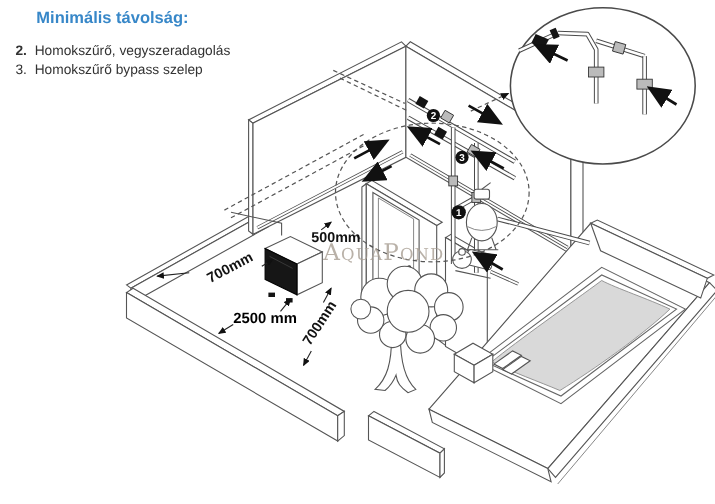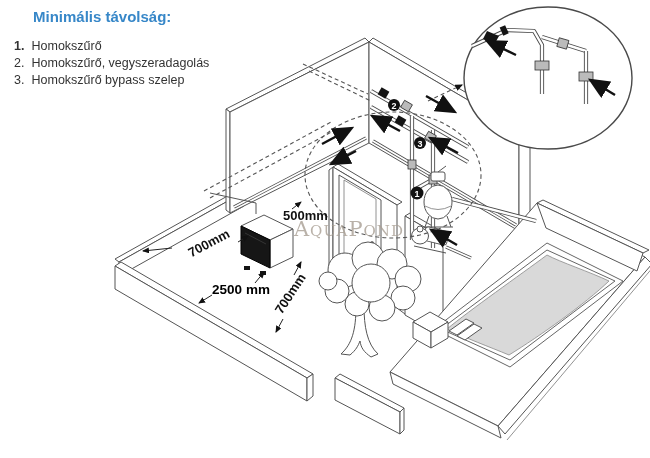--- a/index.html
+++ b/index.html
@@ -246,24 +246,20 @@
       <rect class="fit" x="579" y="72" width="14" height="9"></rect>
       <path class="arr" d="M516,55 L489,42"></path>
       <path class="arr" d="M615,95 L592,81"></path>
     </g>
   </svg>
 
   <div class="page-title">Minimális távolság:</div>
 
   <div class="legend">
     <div class="legend-item">
-      <span class="num">1.</span>
-      <span>Homokszűrő</span>
-    </div>
-    <div class="legend-item">
       <span class="num">2.</span>
       <span>Homokszűrő, vegyszeradagolás</span>
     </div>
     <div class="legend-item">
       <span class="num">3.</span>
       <span>Homokszűrő bypass szelep</span>
     </div>
   </div>
 
   <div class="watermark">AquaPond</div>

